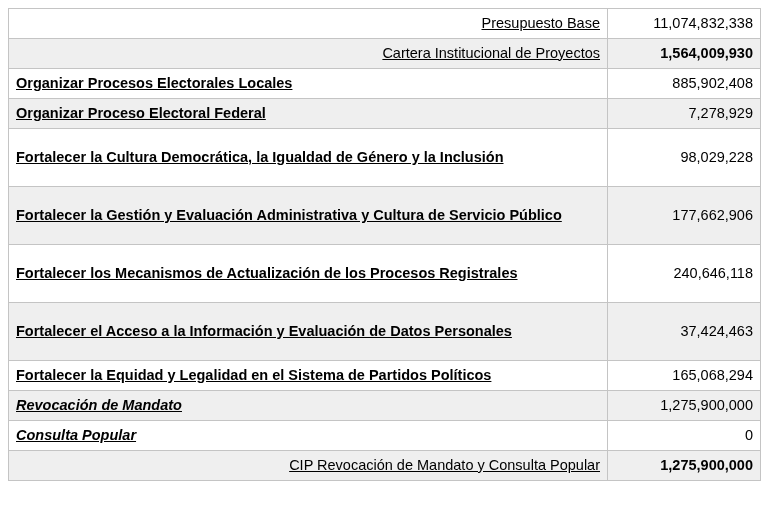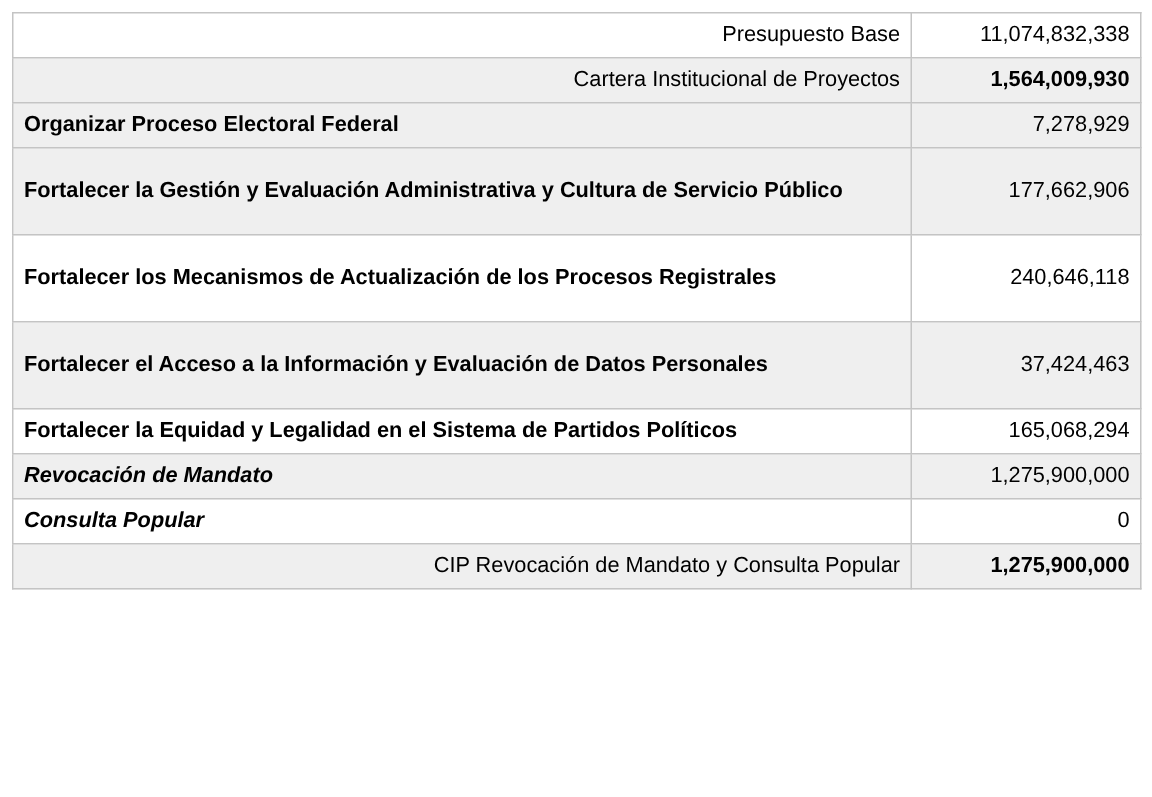--- a/index.html
+++ b/index.html
@@ -29,21 +29,21 @@
   table.budget col.c-label { width: 599px; }
   table.budget col.c-value { width: 153px; }
 
   table.budget td {
     border: 1px solid #c4c4c4;
     padding: 4px 7px 5px 7px;
     line-height: 1.30;
     vertical-align: middle;
     background: #ffffff;
   }
-  td.label { text-align: left; }
+  td.label { text-align: left; text-decoration: underline; }
   td.label.right { text-align: right; }
   td.value { text-align: right; white-space: nowrap; }
 
   tr.shade td { background: #efefef; }
   td.italic { font-style: italic; }
   td.b-label { font-weight: bold; }
   td.b-value { font-weight: bold; }
 
   
   tr.h1 td { height: 20px; }
@@ -60,23 +60,31 @@
     </colgroup>
     <tbody id="budget-body">
         <tr class="h1">
           <td class="label right">Presupuesto Base</td>
           <td class="value">11,074,832,338</td>
         </tr>
         <tr class="shade h1">
           <td class="label right">Cartera Institucional de Proyectos</td>
           <td class="value b-value">1,564,009,930</td>
         </tr>
+        <tr class="h1">
+          <td class="label b-label">Organizar Procesos Electorales Locales</td>
+          <td class="value">885,902,408</td>
+        </tr>
         <tr class="shade h1">
           <td class="label b-label">Organizar Proceso Electoral Federal</td>
           <td class="value">7,278,929</td>
+        </tr>
+        <tr class="h2">
+          <td class="label b-label">Fortalecer la Cultura Democrática, la Igualdad de Género y la Inclusión</td>
+          <td class="value">98,029,228</td>
         </tr>
         <tr class="shade h2">
           <td class="label b-label">Fortalecer la Gestión y Evaluación Administrativa y Cultura de Servicio Público</td>
           <td class="value">177,662,906</td>
         </tr>
         <tr class="h2">
           <td class="label b-label">Fortalecer los Mecanismos de Actualización de los Procesos Registrales</td>
           <td class="value">240,646,118</td>
         </tr>
         <tr class="shade h2">

